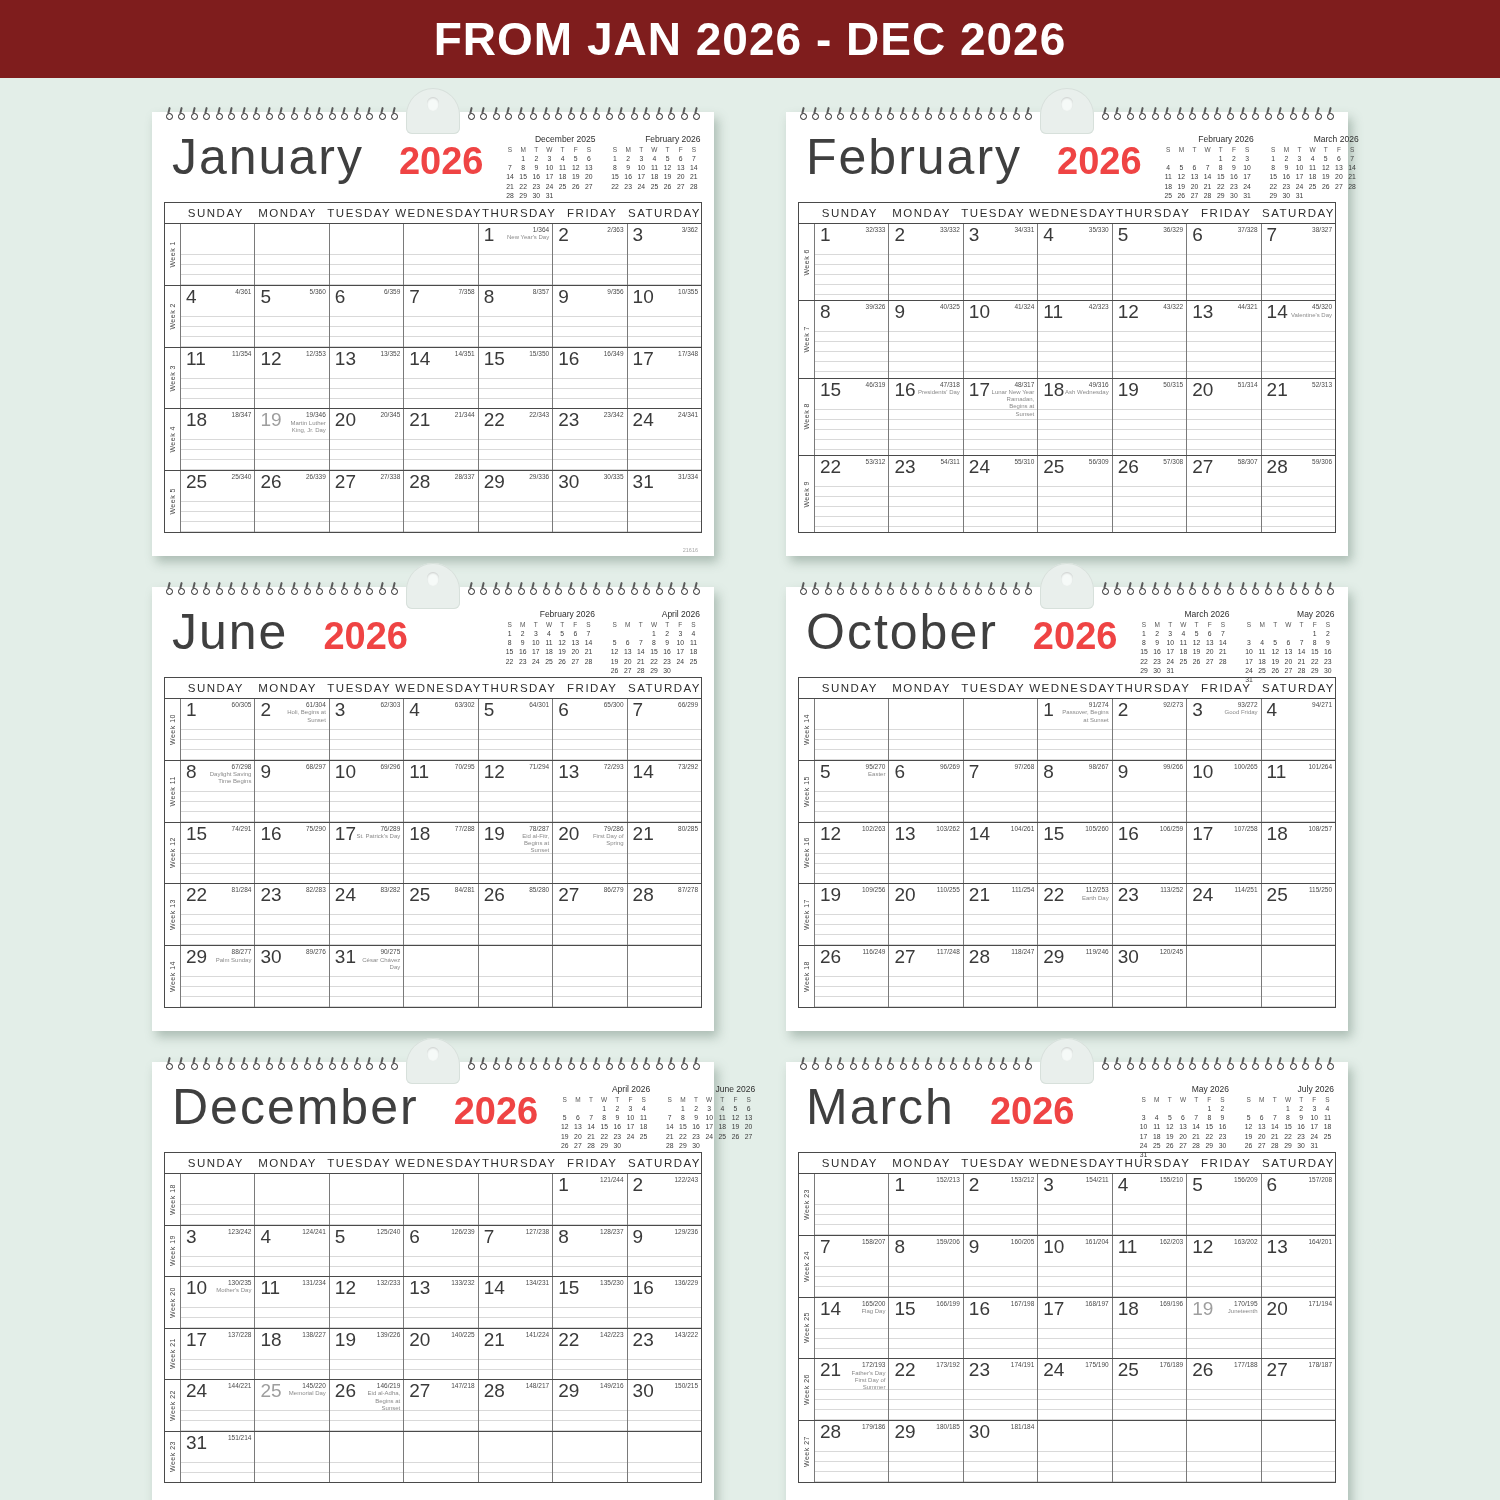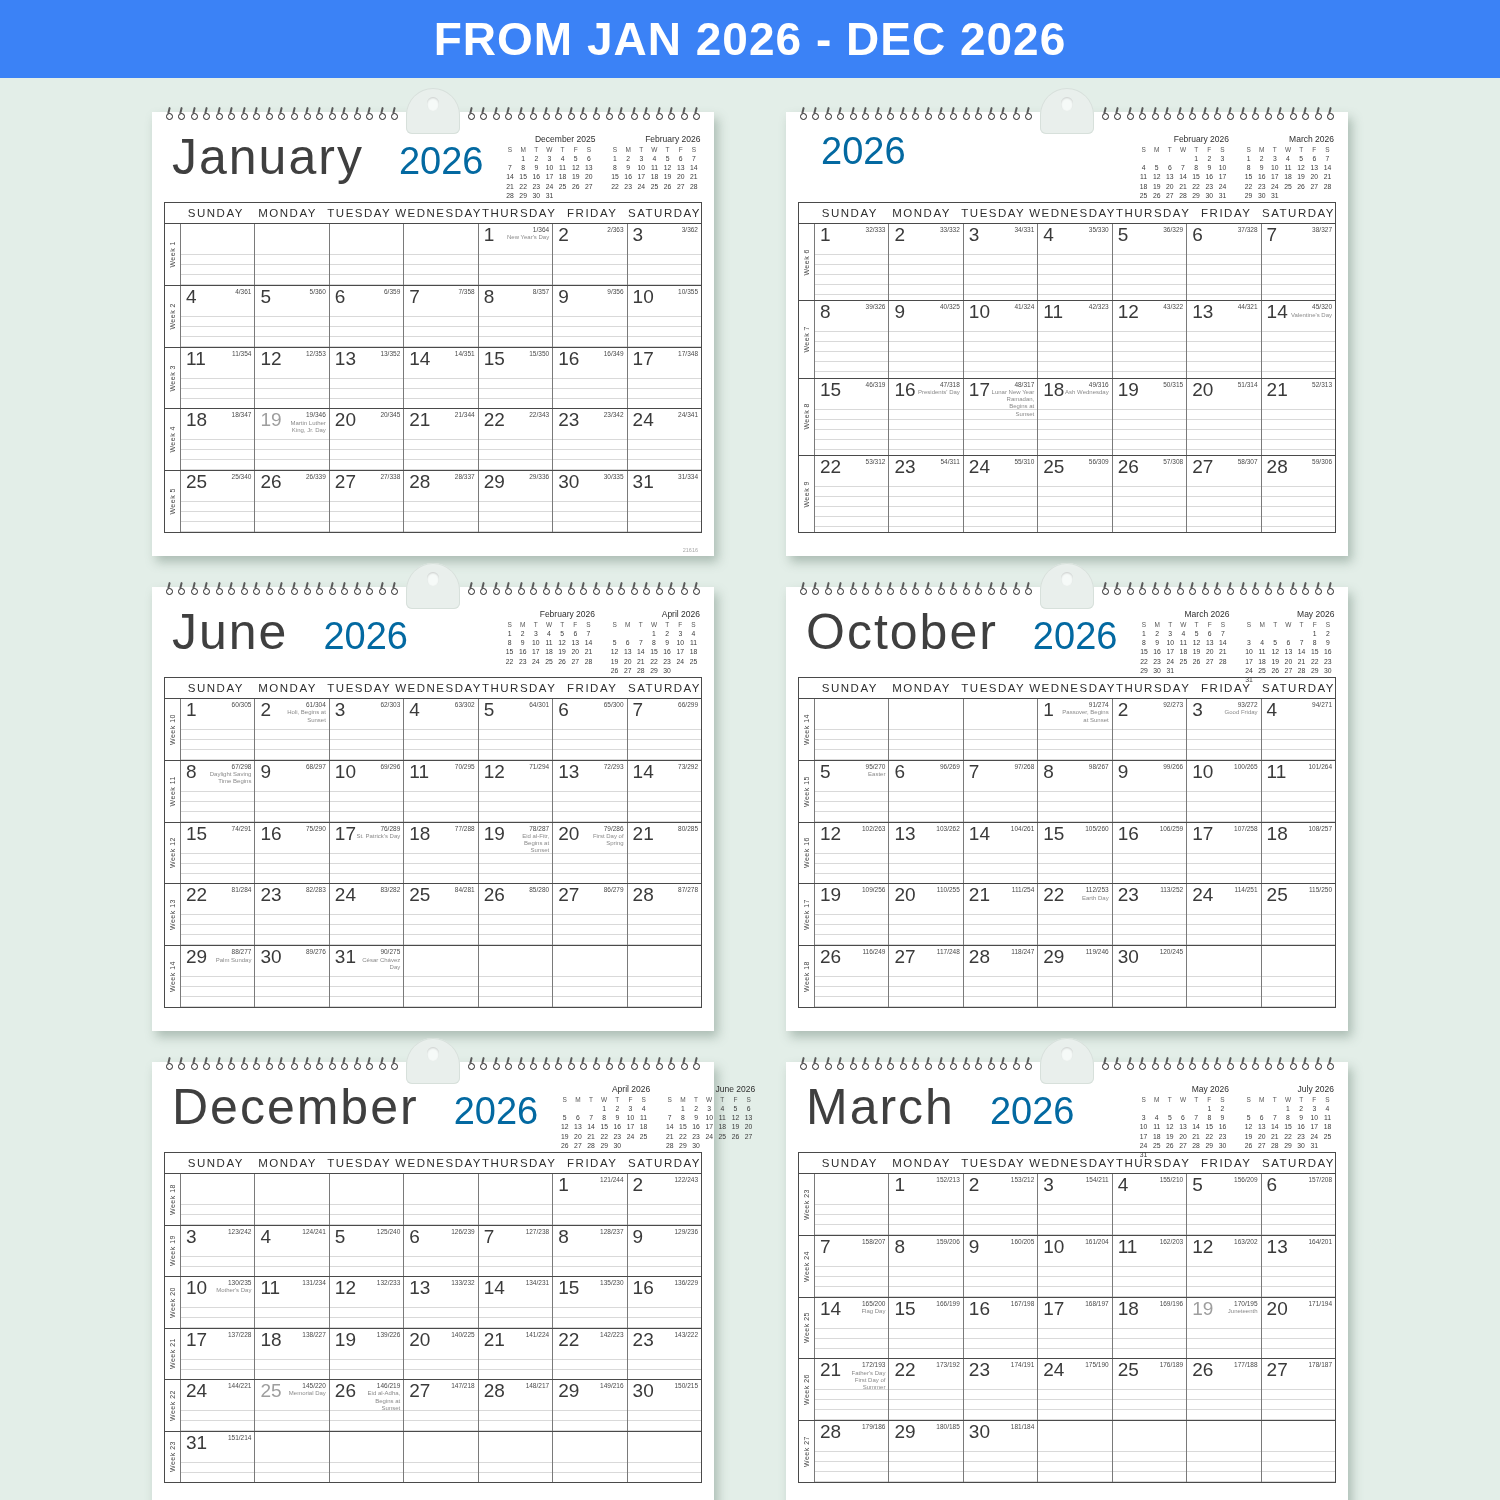--- a/index.html
+++ b/index.html
@@ -3,21 +3,21 @@
 <meta charset="utf-8">
 <style>
   * { box-sizing: border-box; }
   html,body { margin:0; padding:0; }
   body {
     width:1500px; height:1500px; overflow:hidden;
     background:#e3eee8;
     font-family:"Liberation Sans", sans-serif;
   }
   .banner {
-    height:78px; background:#3b82f6; color:#ffffff;
+    height:78px; background:#7f1d1d; color:#ffffff;
     display:flex; align-items:center; justify-content:center;
     font-size:46px; font-weight:bold; letter-spacing:1px;
   }
   .cards {
     display:grid; grid-template-columns:562px 562px;
     column-gap:72px; row-gap:31px;
     justify-content:center; margin-top:34px;
   }
   .card {
     position:relative; width:562px; height:444px; background:#ffffff;
@@ -49,21 +49,21 @@
   .ring::before {
     content:""; position:absolute; left:1px; top:-7px; width:1.8px; height:7px;
     background:#5a5a5a; transform:rotate(14deg); border-radius:1px;
   }
   
   .card-header {
     display:flex; align-items:baseline;
     padding:20px 14px 0 20px; height:84px;gap:20px;
   }
   .month-name { font-size:50px; font-weight:300; color:#3f3f3f; letter-spacing:2px; line-height:1; }
-  .month-year { font-size:38px; font-weight:400; color:#0369a1; margin-left:15px; line-height:1; }
+  .month-year { font-size:38px; font-weight:700; color:#ef4444; margin-left:15px; line-height:1; }
   .minis { margin-left:auto; display:flex; gap:13px; align-self:flex-start; padding-top:2px; }
   .mini { width:92px; }
   .mini-title { font-size:8.5px; color:#2e2e2e; text-align:right; margin-bottom:1px; }
   .mini-letters, .mini-week { display:grid; grid-template-columns:repeat(7,1fr); }
   .mini-letters span { font-size:6.5px; color:#555; text-align:center; line-height:1.4; }
   .mini-week span { font-size:6.8px; color:#3a3a3a; text-align:center; line-height:1.35; }
   
   .month-grid { margin:6px 12px 0 12px; border:1.5px solid #4a4a4a; background:#fff; }
   .dayhead-row {
     display:grid; grid-template-columns:15px repeat(7,1fr);
@@ -640,20 +640,21 @@
           <span class="ring"></span>
           <span class="ring"></span>
           <span class="ring"></span>
           <span class="ring"></span>
           <span class="ring"></span>
           <span class="ring"></span>
           <span class="ring"></span>
         </div>
     </div>
     <div class="card-header">
+      <span class="month-name">February</span>
       <span class="month-year">2026</span>
       <div class="minis">
         <div class="mini">
           <div class="mini-title">February 2026</div>
           <div class="mini-letters">
               <span>S</span>
               <span>M</span>
               <span>T</span>
               <span>W</span>
               <span>T</span>

